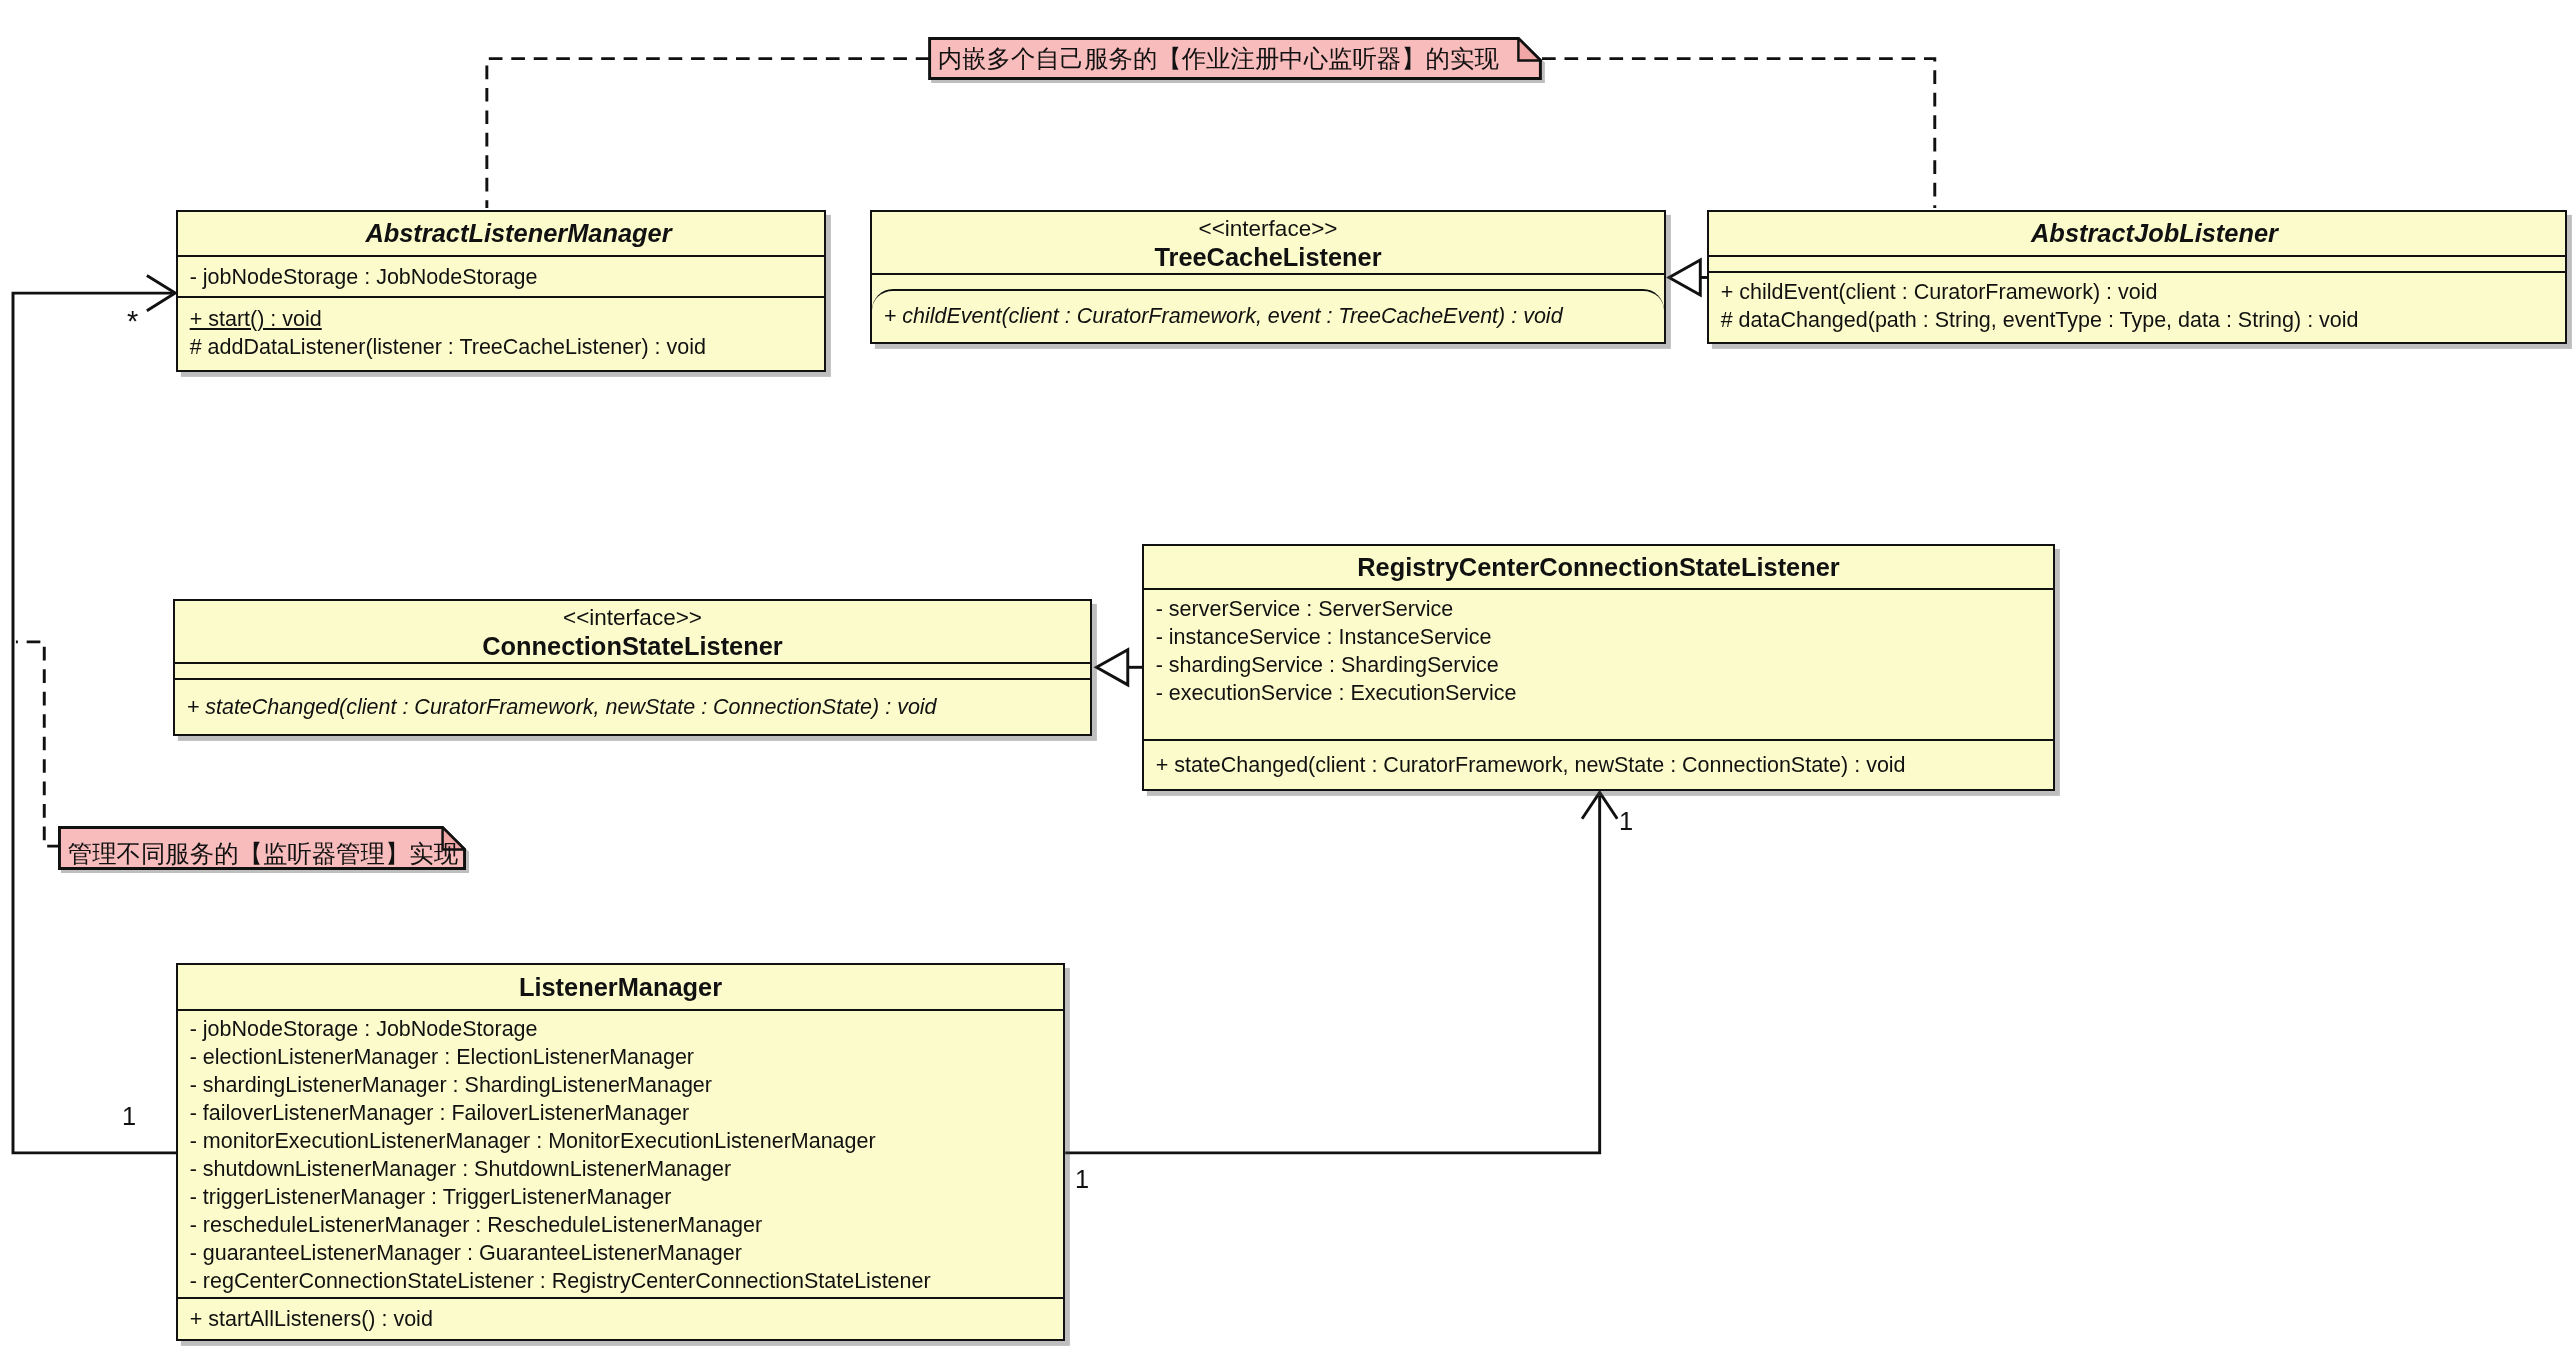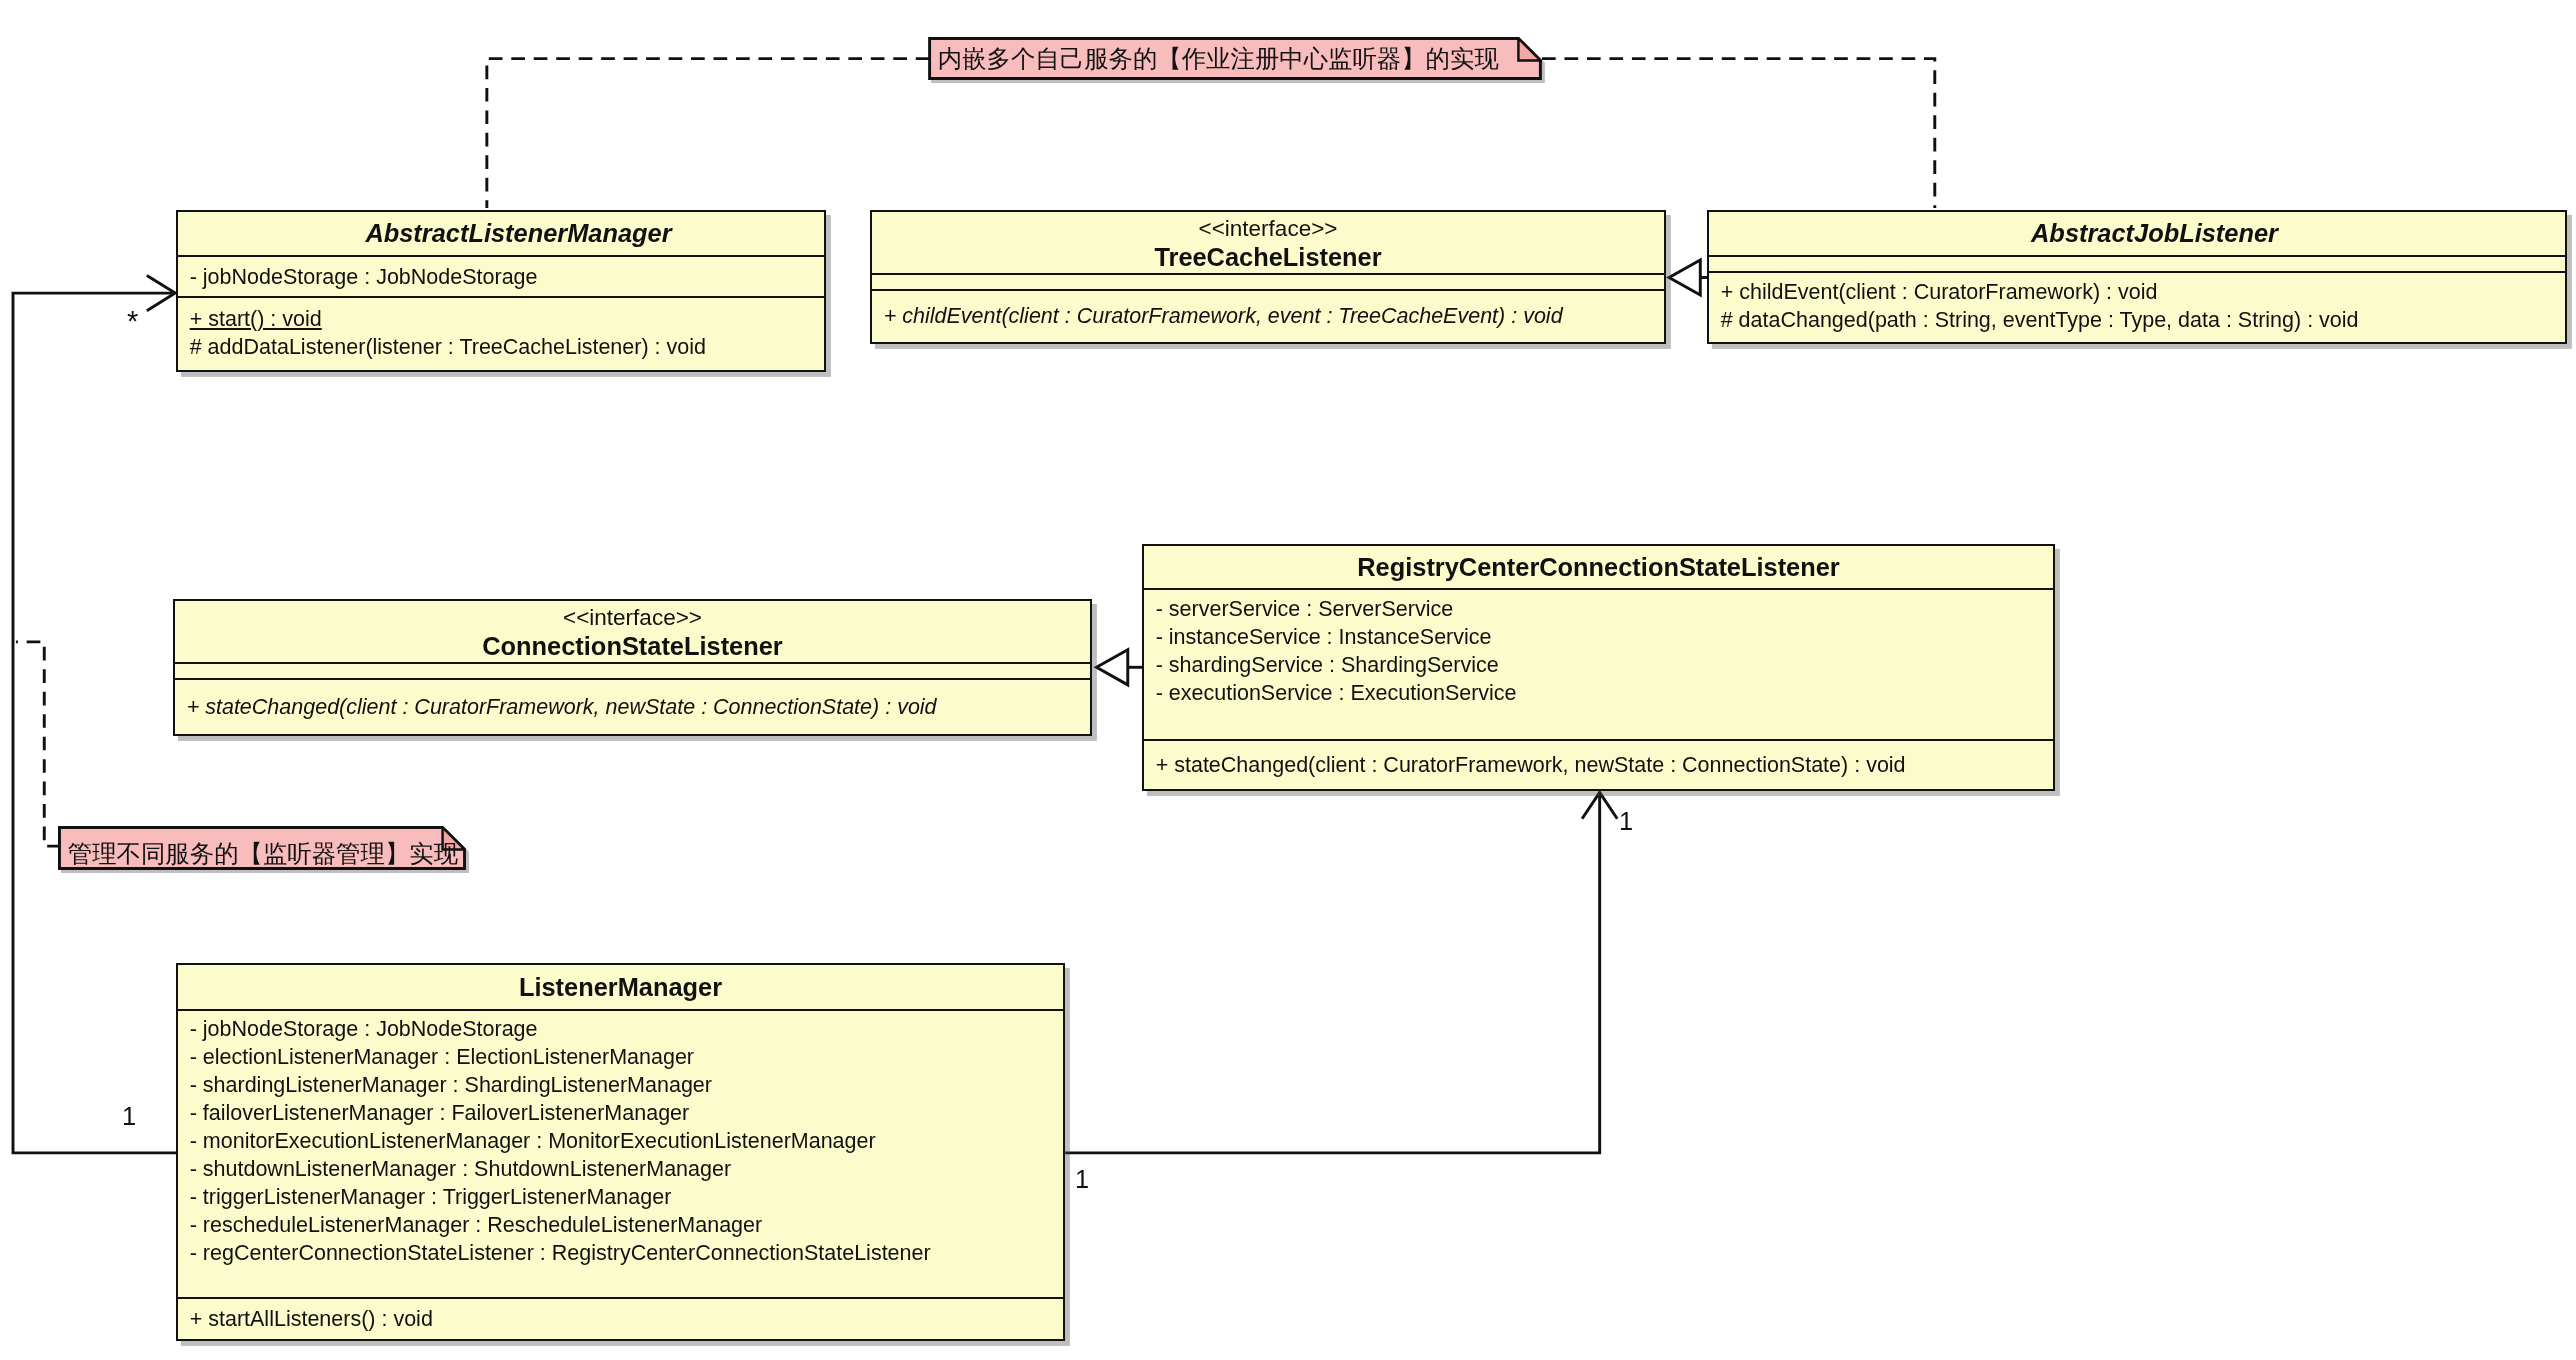--- a/index.html
+++ b/index.html
@@ -101,21 +101,21 @@
       <div class="member"># addDataListener(listener : TreeCacheListener) : void</div>
     </div>
   </div>
 
   <div class="uml-class" style="left:870px;top:210px;width:796px;height:134px;">
     <div class="uml-title" style="height:61px;">
       <div class="stereotype">&lt;&lt;interface&gt;&gt;</div>
       <div>TreeCacheListener</div>
     </div>
     <div class="compartment empty" style="height:15.6px;"></div>
-    <div class="compartment center" style="flex:1 1 auto;">
+    <div class="compartment center" style="flex:1 1 auto;border-radius:21px;">
       <div class="member it">+ childEvent(client : CuratorFramework, event : TreeCacheEvent) : void</div>
     </div>
   </div>
 
   <div class="uml-class" style="left:1707px;top:210px;width:860px;height:134px;">
     <div class="uml-title abstract" style="height:43px;">AbstractJobListener</div>
     <div class="compartment empty" style="height:15.6px;"></div>
     <div class="compartment" style="flex:1 1 auto;padding-top:5.9px;">
       <div class="member">+ childEvent(client : CuratorFramework) : void</div>
       <div class="member"># dataChanged(path : String, eventType : Type, data : String) : void</div>
@@ -150,20 +150,21 @@
     <div class="uml-title" style="height:44px;">ListenerManager</div>
     <div class="compartment" style="height:288px;padding-top:3.9px;">
       <div class="member">- jobNodeStorage : JobNodeStorage</div>
       <div class="member">- electionListenerManager : ElectionListenerManager</div>
       <div class="member">- shardingListenerManager : ShardingListenerManager</div>
       <div class="member">- failoverListenerManager : FailoverListenerManager</div>
       <div class="member">- monitorExecutionListenerManager : MonitorExecutionListenerManager</div>
       <div class="member">- shutdownListenerManager : ShutdownListenerManager</div>
       <div class="member">- triggerListenerManager : TriggerListenerManager</div>
       <div class="member">- rescheduleListenerManager : RescheduleListenerManager</div>
+      <div class="member">- guaranteeListenerManager : GuaranteeListenerManager</div>
       <div class="member">- regCenterConnectionStateListener : RegistryCenterConnectionStateListener</div>
     </div>
     <div class="compartment center" style="flex:1 1 auto;">
       <div class="member">+ startAllListeners() : void</div>
     </div>
   </div>
 
   <div class="mult" style="left:127px;top:305px;font-size:29px;">*</div>
   <div class="mult" style="left:122px;top:1102px;">1</div>
   <div class="mult" style="left:1075px;top:1165px;">1</div>

